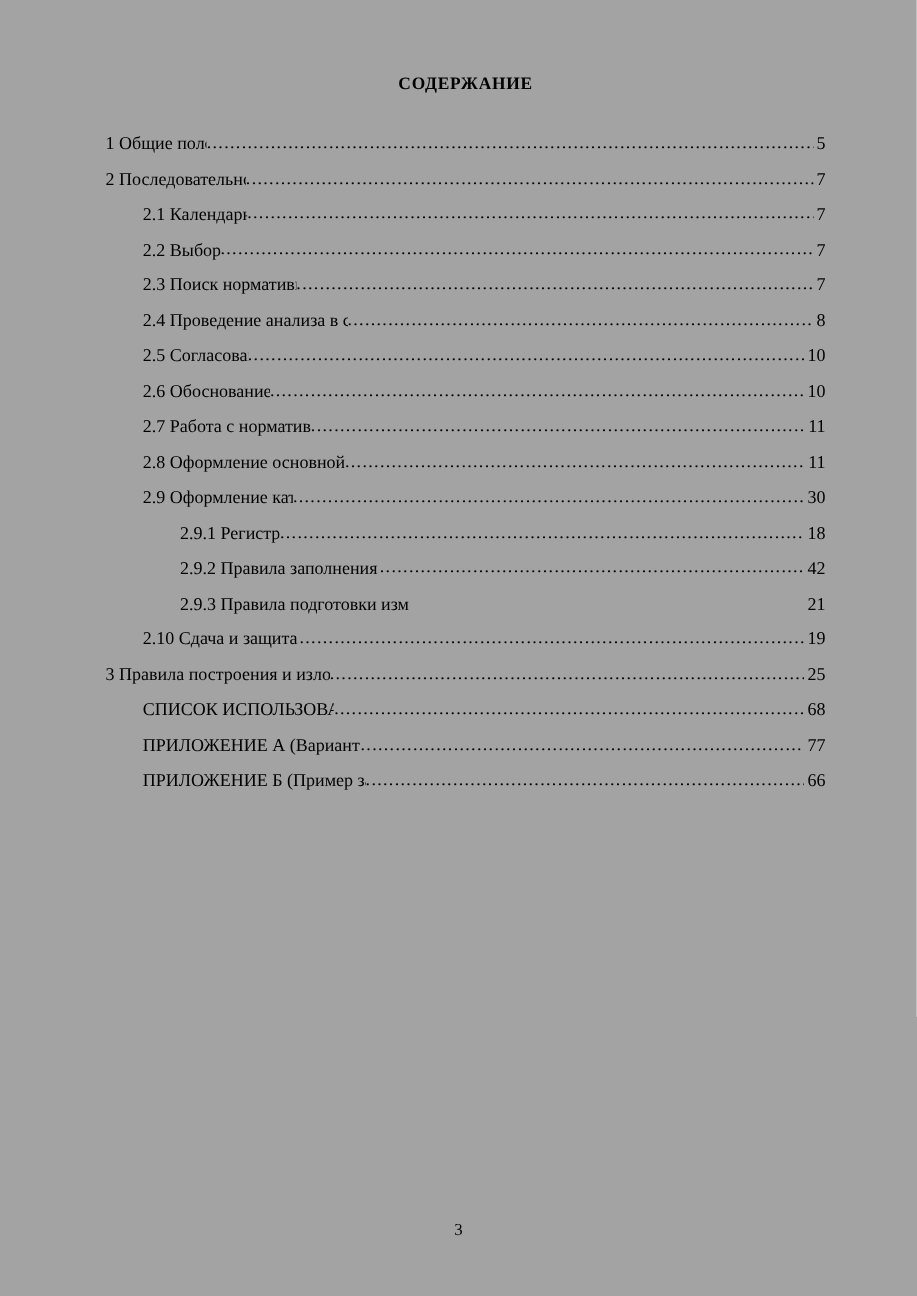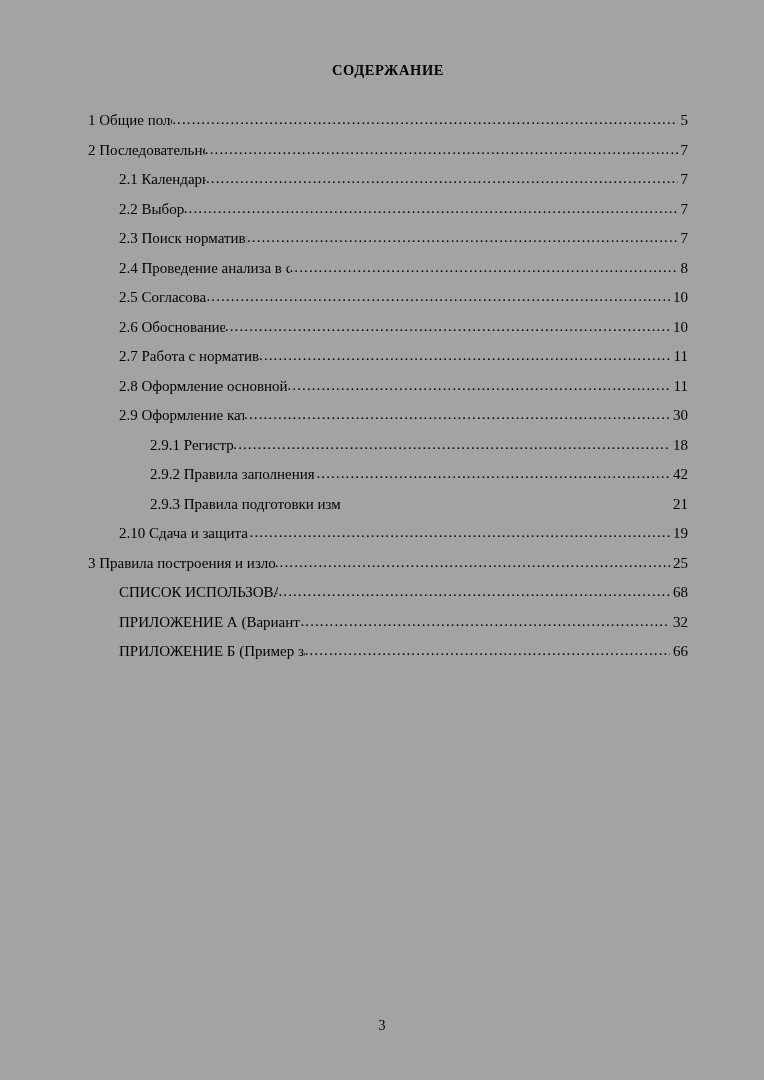--- a/index.html
+++ b/index.html
@@ -163,21 +163,21 @@
           <span class="toc-page">25</span>
         </div>
         <div class="toc-entry lvl-1">
           <span class="toc-label">СПИСОК ИСПОЛЬЗОВАННЫХ ИСТОЧНИКОВ</span>
           <span class="toc-dots"> ................................................................................................................................................................</span>
           <span class="toc-page">68</span>
         </div>
         <div class="toc-entry lvl-1">
           <span class="toc-label">ПРИЛОЖЕНИЕ А (Варианты заданий на курсовую работу)</span>
           <span class="toc-dots"> ................................................................................................................................................................</span>
-          <span class="toc-page">32</span>
+          <span class="toc-page">77</span>
         </div>
         <div class="toc-entry lvl-1">
           <span class="toc-label">ПРИЛОЖЕНИЕ Б (Пример заполненного каталожного листа)</span>
           <span class="toc-dots"> ................................................................................................................................................................</span>
           <span class="toc-page">66</span>
         </div>
       </div>
   </div>
   <div class="page-number">3</div>
 </div>

